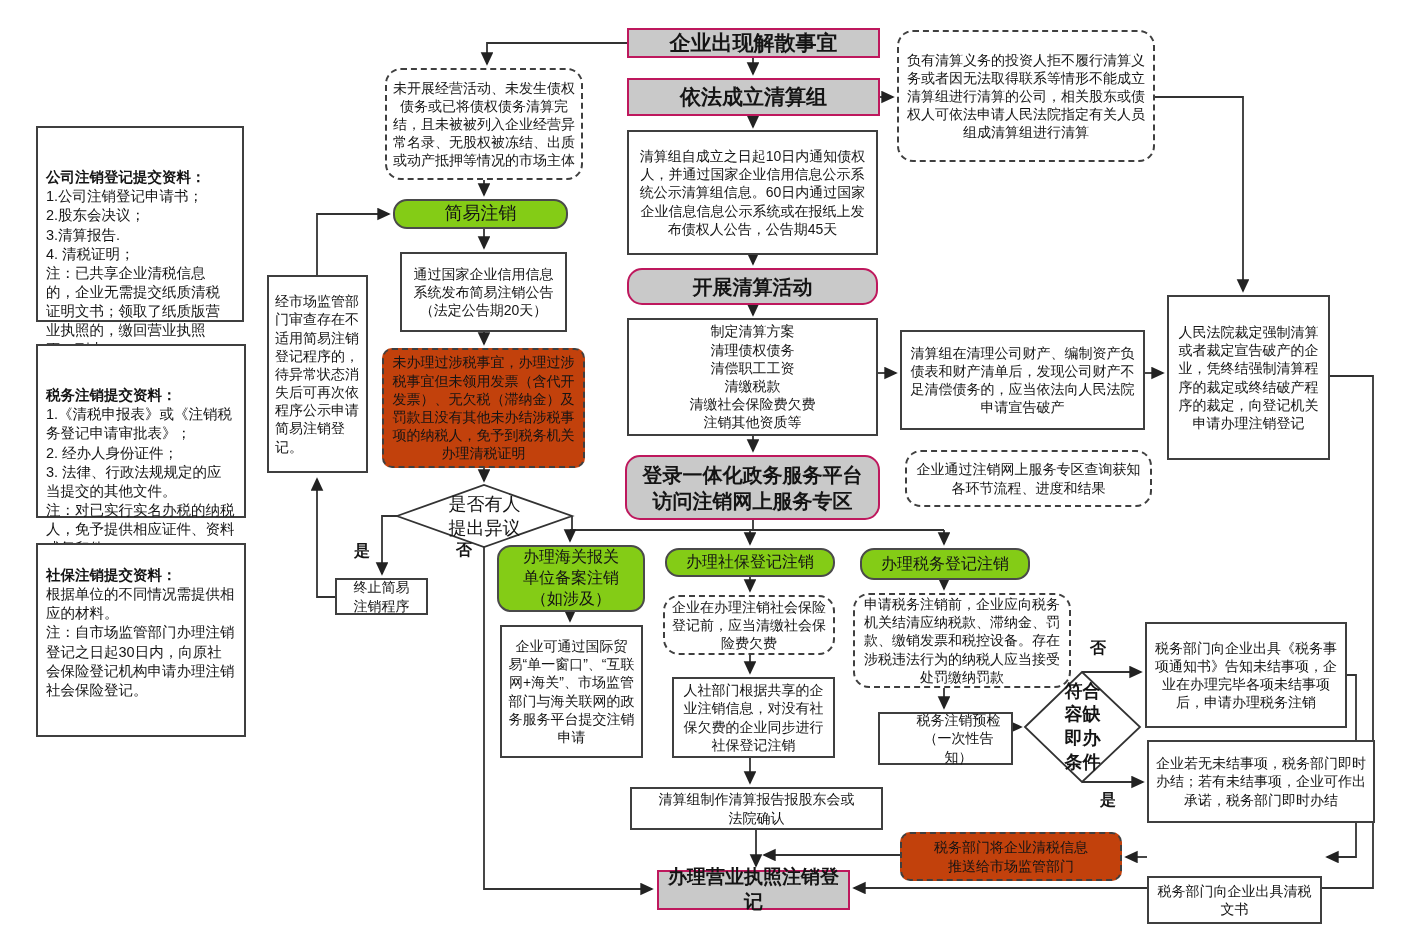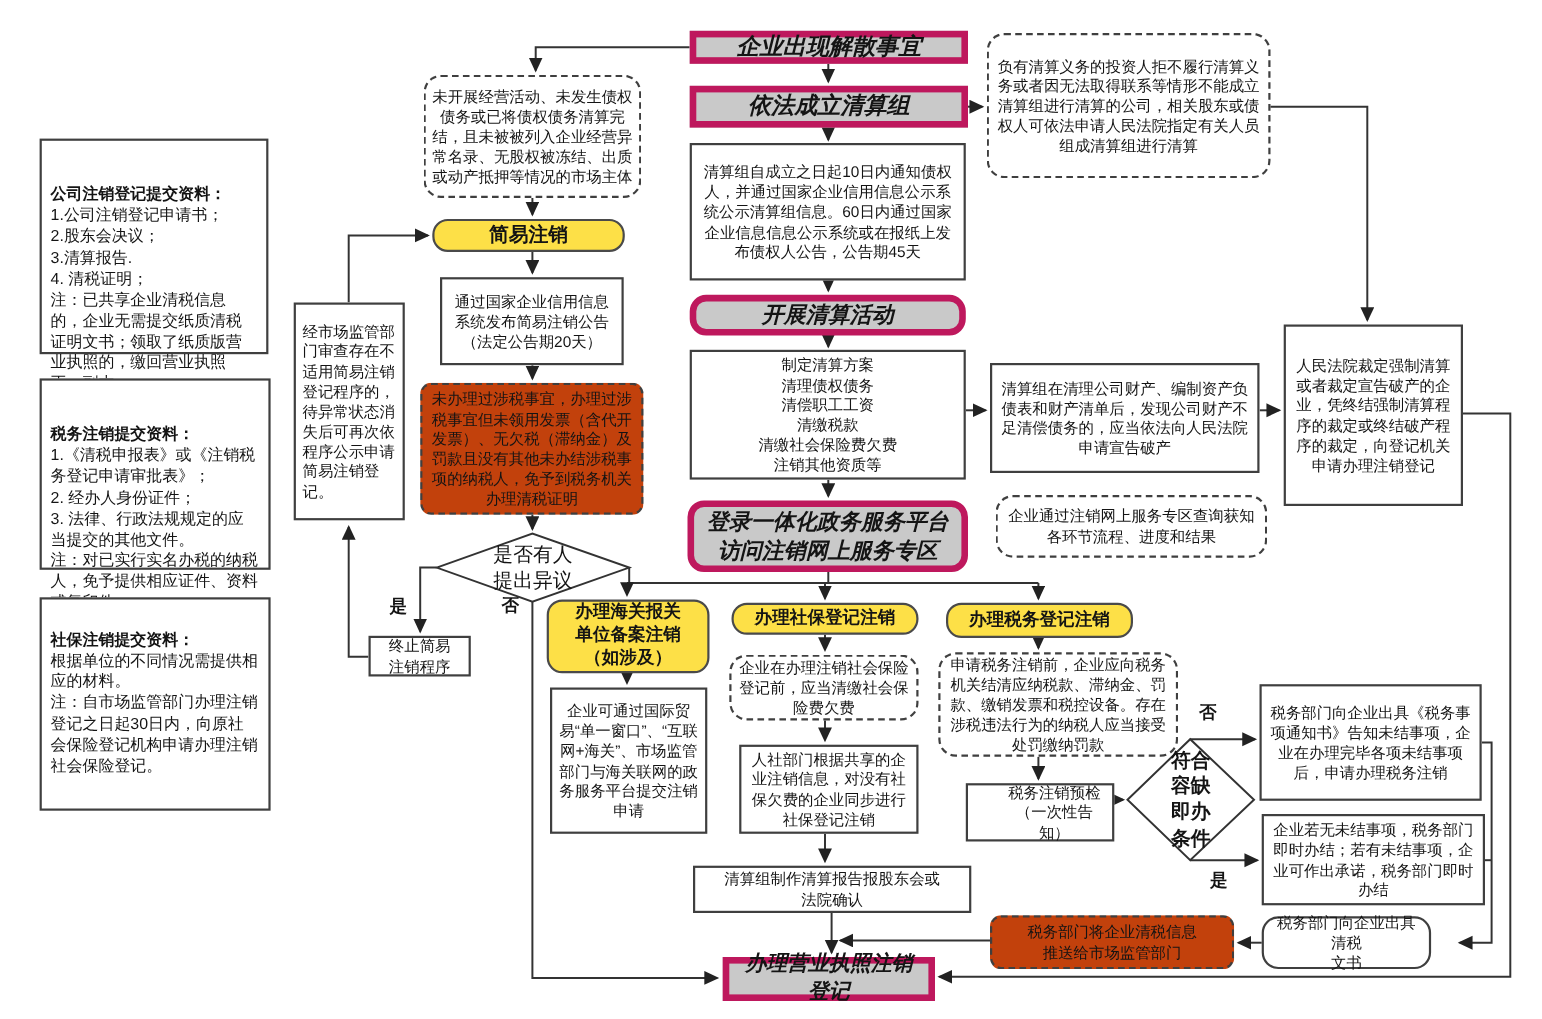--- a/index.html
+++ b/index.html
@@ -1,32 +1,32 @@
 <!DOCTYPE html>
 <html><head>
 <meta charset="utf-8">
 <style>
   html,body{margin:0;padding:0;background:#ffffff;}
   #canvas{position:relative;width:1402px;height:926px;background:#ffffff;overflow:hidden;
           font-family:"Liberation Sans","DejaVu Sans",sans-serif;color:#141414;}
   svg.layer{position:absolute;left:0;top:0;z-index:1;}
   .nd{position:absolute;box-sizing:border-box;z-index:2;display:flex;align-items:center;justify-content:center;
       text-align:center;white-space:pre-line;font-size:14px;line-height:1.3;color:#141414;padding:3px 6px;}
-  .g{background:#c9c9c9;border:6px solid #be185d;font-weight:bold;font-style:italic;}
+  .g{background:#c9c9c9;border:2px solid #be185d;font-weight:bold;}
   .w{background:#ffffff;border:2px solid #3f3f3f;}
   .dr{background:#ffffff;border:2px dashed #3f3f3f;border-radius:16px;}
   .dr2{background:#c2410c;border:2px dashed #3f3f3f;border-radius:10px;}
-  .gr{background:#fde047;border:2px solid #4a4a4a;border-radius:14px;font-weight:bold;}
+  .gr{background:#84cc16;border:2px solid #4a4a4a;border-radius:14px;font-weight:normal;}
   .f21{font-size:21px;}  .f20{font-size:20px;border-radius:15px;}  .f19{font-size:19px;}  .f18{font-size:18px;}  .f16{font-size:16px;}
   .tl{text-align:left;justify-content:flex-start;}
   .top{align-items:flex-start;}
   .panel{position:absolute;box-sizing:border-box;z-index:2;background:#fff;border:2px solid #3f3f3f;
          padding:21px 8px;font-size:14.5px;line-height:1.32;text-align:left;white-space:pre-line;}
   .panel .pt{display:block;font-weight:bold;}
-  .panel.vc{display:flex;align-items:center;}
+  .panel.vc{display:flex;}
   .dmd{position:absolute;z-index:3;display:flex;align-items:center;justify-content:center;text-align:center;
        white-space:pre-line;font-size:18px;line-height:1.32;background:transparent;}
   .lbl{position:absolute;z-index:3;font-size:16px;font-weight:600;}
 </style>
 </head>
 <body>
 
 <div id="canvas">
 
   <svg class="layer" width="1402" height="926" viewBox="0 0 1402 926">
@@ -139,22 +139,22 @@
   <div class="nd gr f16" style="left:860px;top:548px;width:170px;height:32px;">办理税务登记注销</div>
   <div class="nd dr" style="left:853px;top:593px;width:218px;height:95px;">申请税务注销前，企业应向税务机关结清应纳税款、滞纳金、罚款、缴销发票和税控设备。存在涉税违法行为的纳税人应当接受处罚缴纳罚款</div>
   <div class="nd w" style="left:878px;top:712px;width:135px;height:53px;padding-left:32px;">税务注销预检
 （一次性告知）</div>
   <div class="dmd" style="left:1040px;top:678px;width:85px;height:98px;font-weight:bold;">符合
 容缺
 即办
 条件</div>
 
   <div class="nd w" style="left:1145px;top:622px;width:202px;height:106px;">税务部门向企业出具《税务事项通知书》告知未结事项，企业在办理完毕各项未结事项后，申请办理税务注销</div>
-  <div class="nd w" style="left:1147px;top:740px;width:203px;height:83px;">企业若无未结事项，税务部门即时办结；若有未结事项，企业可作出承诺，税务部门即时办结</div>
-  <div class="nd w" style="left:1147px;top:833px;width:154px;height:48px;border-radius:15px;">税务部门向企业出具清税
+  <div class="nd w" style="left:1147px;top:740px;width:228px;height:83px;">企业若无未结事项，税务部门即时办结；若有未结事项，企业可作出承诺，税务部门即时办结</div>
+  <div class="nd w" style="left:1147px;top:876px;width:175px;height:48px;">税务部门向企业出具清税
 文书</div>
   <div class="nd dr2" style="left:900px;top:832px;width:222px;height:49px;">税务部门将企业清税信息
 推送给市场监管部门</div>
 
   <div class="nd w" style="left:630px;top:787px;width:253px;height:43px;">清算组制作清算报告报股东会或
 法院确认</div>
   <div class="nd g f19" style="left:657px;top:870px;width:193px;height:40px;">办理营业执照注销登记</div>
 
   <div class="lbl" style="left:354px;top:541px;">是</div>
   <div class="lbl" style="left:456px;top:540px;">否</div>

